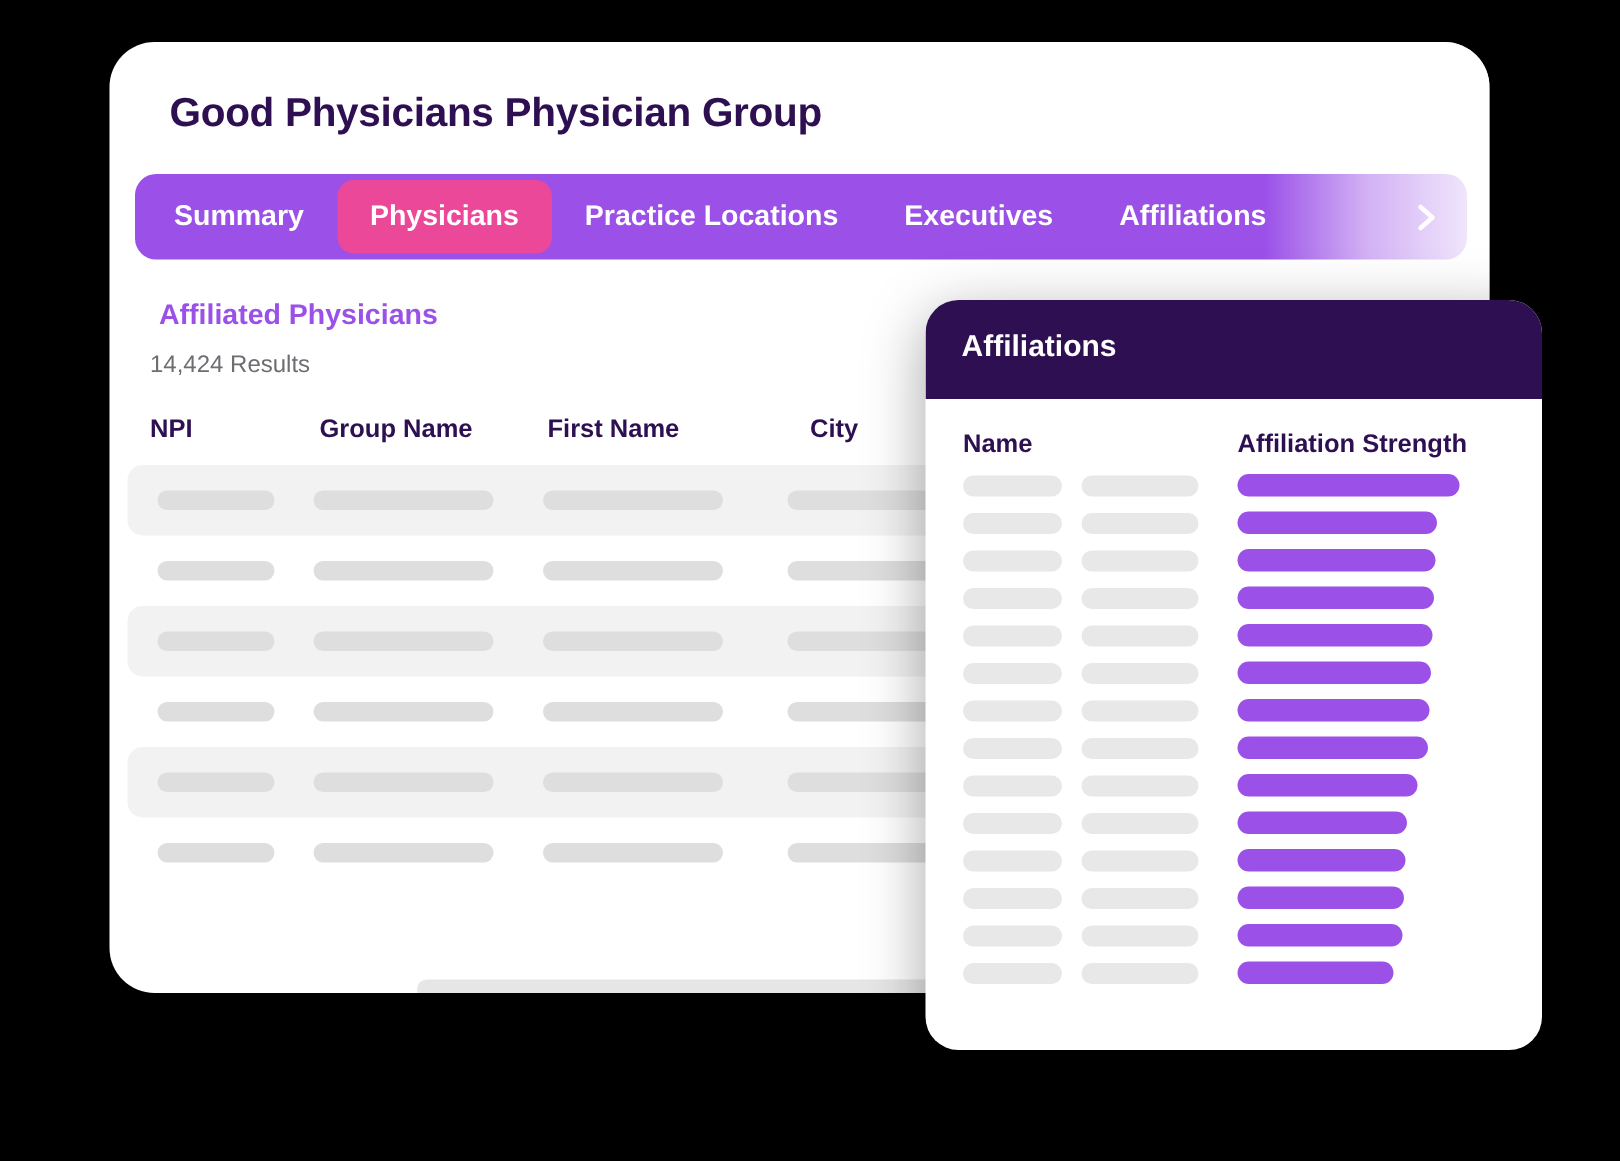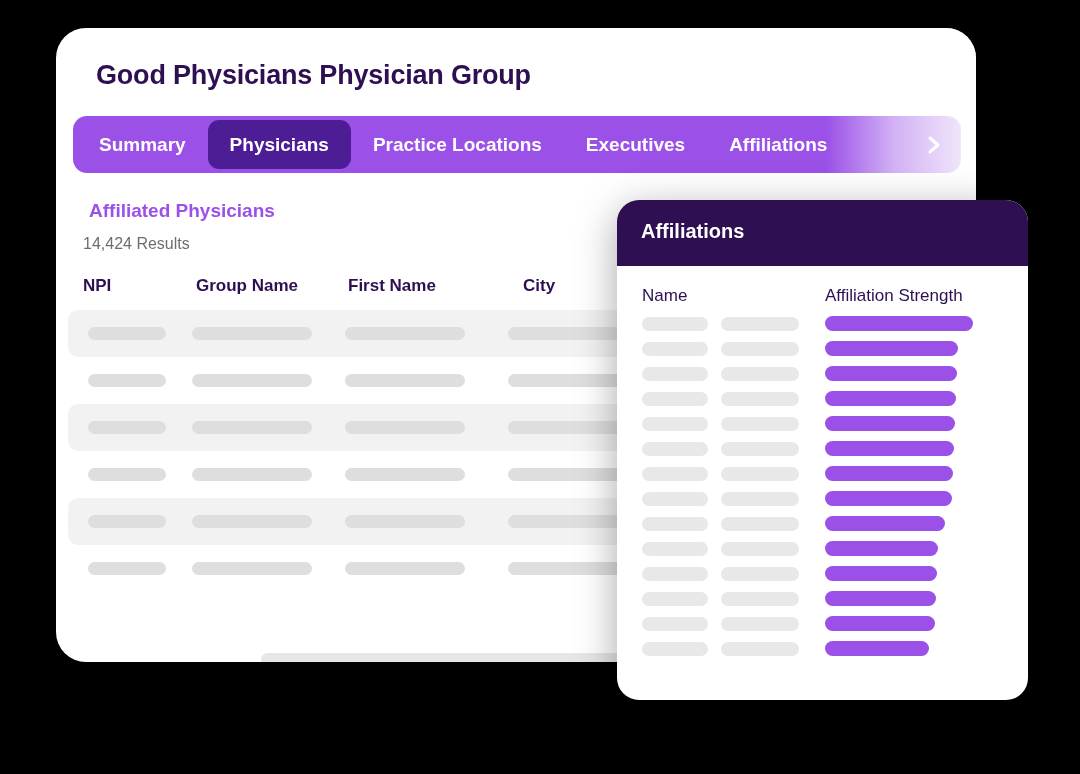--- a/index.html
+++ b/index.html
@@ -18,21 +18,21 @@
   .stage {
     position: relative;
     width: 1080px;
     height: 774px;
     background: #000000;
   }
 
   
   .main-card {
     position: absolute;
-    left: 56px;
+    left: 73px;
     top: 28px;
     width: 920px;
     height: 634px;
     background: #ffffff;
     border-radius: 30px;
     overflow: hidden;
   }
 
   .main-title {
     position: absolute;
@@ -66,21 +66,21 @@
     padding: 0 22px;
     height: 49px;
     line-height: 49px;
     border-radius: 11px;
     white-space: nowrap;
     cursor: pointer;
     user-select: none;
     text-align: right;
   }
   .tab.active {
-    background: #4c1d95;
+    background: #ec4899;
   }
   .tab-arrow {
     margin-left: auto;
     margin-right: 12px;
     width: 22px;
     height: 22px;
     display: flex;
     align-items: center;
     justify-content: center;
     cursor: pointer;
@@ -189,21 +189,21 @@
     position: absolute;
     left: 24px;
     top: 20px;
     font-size: 20px;
     font-weight: bold;
     color: #ffffff;
   }
   .ov-th {
     position: absolute;
     font-size: 17px;
-    font-weight: normal;
+    font-weight: bold;
     color: #2e1052;
     white-space: nowrap;
   }
   .ov-body {
     position: absolute;
     left: 0;
     top: 112px;
     width: 411px;
   }
   .ov-row {

